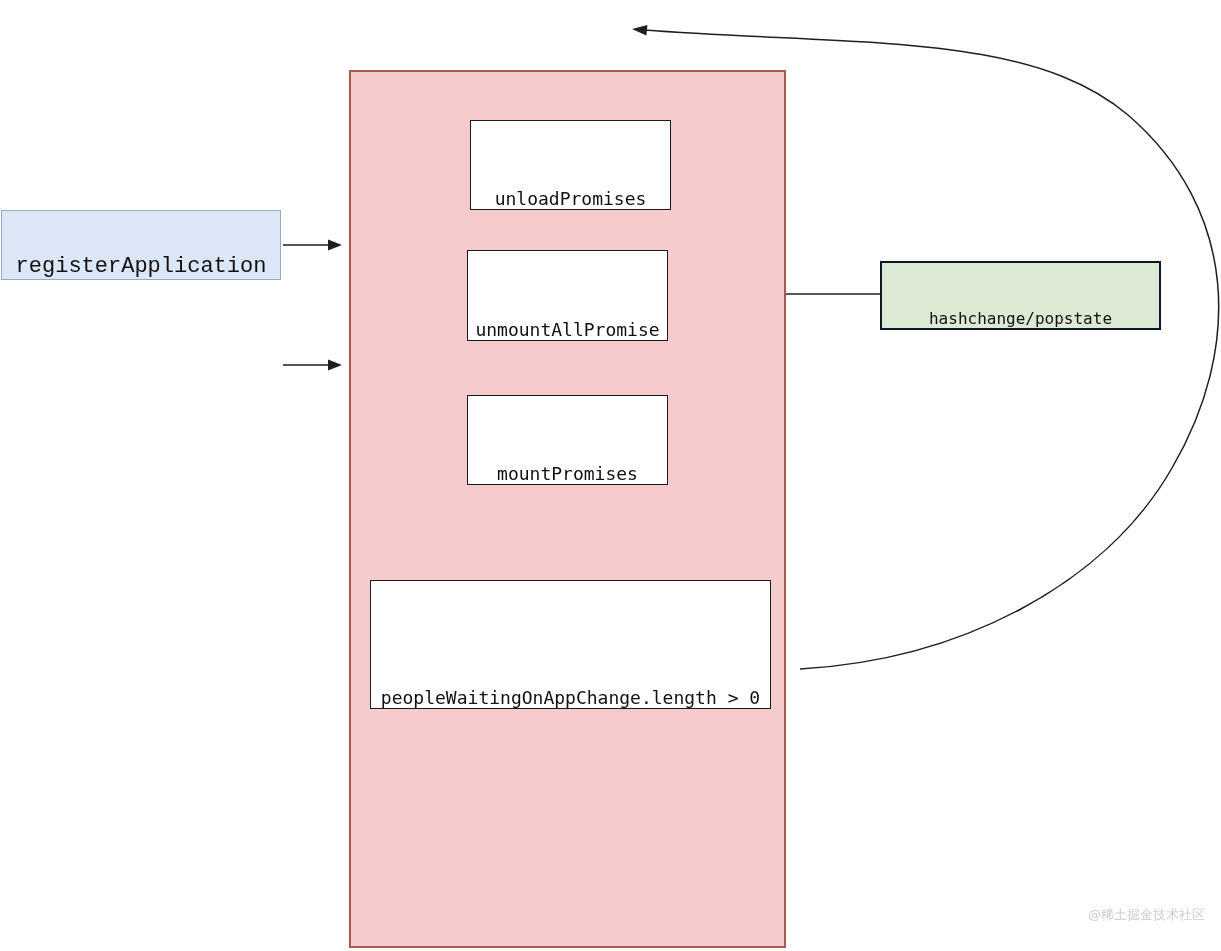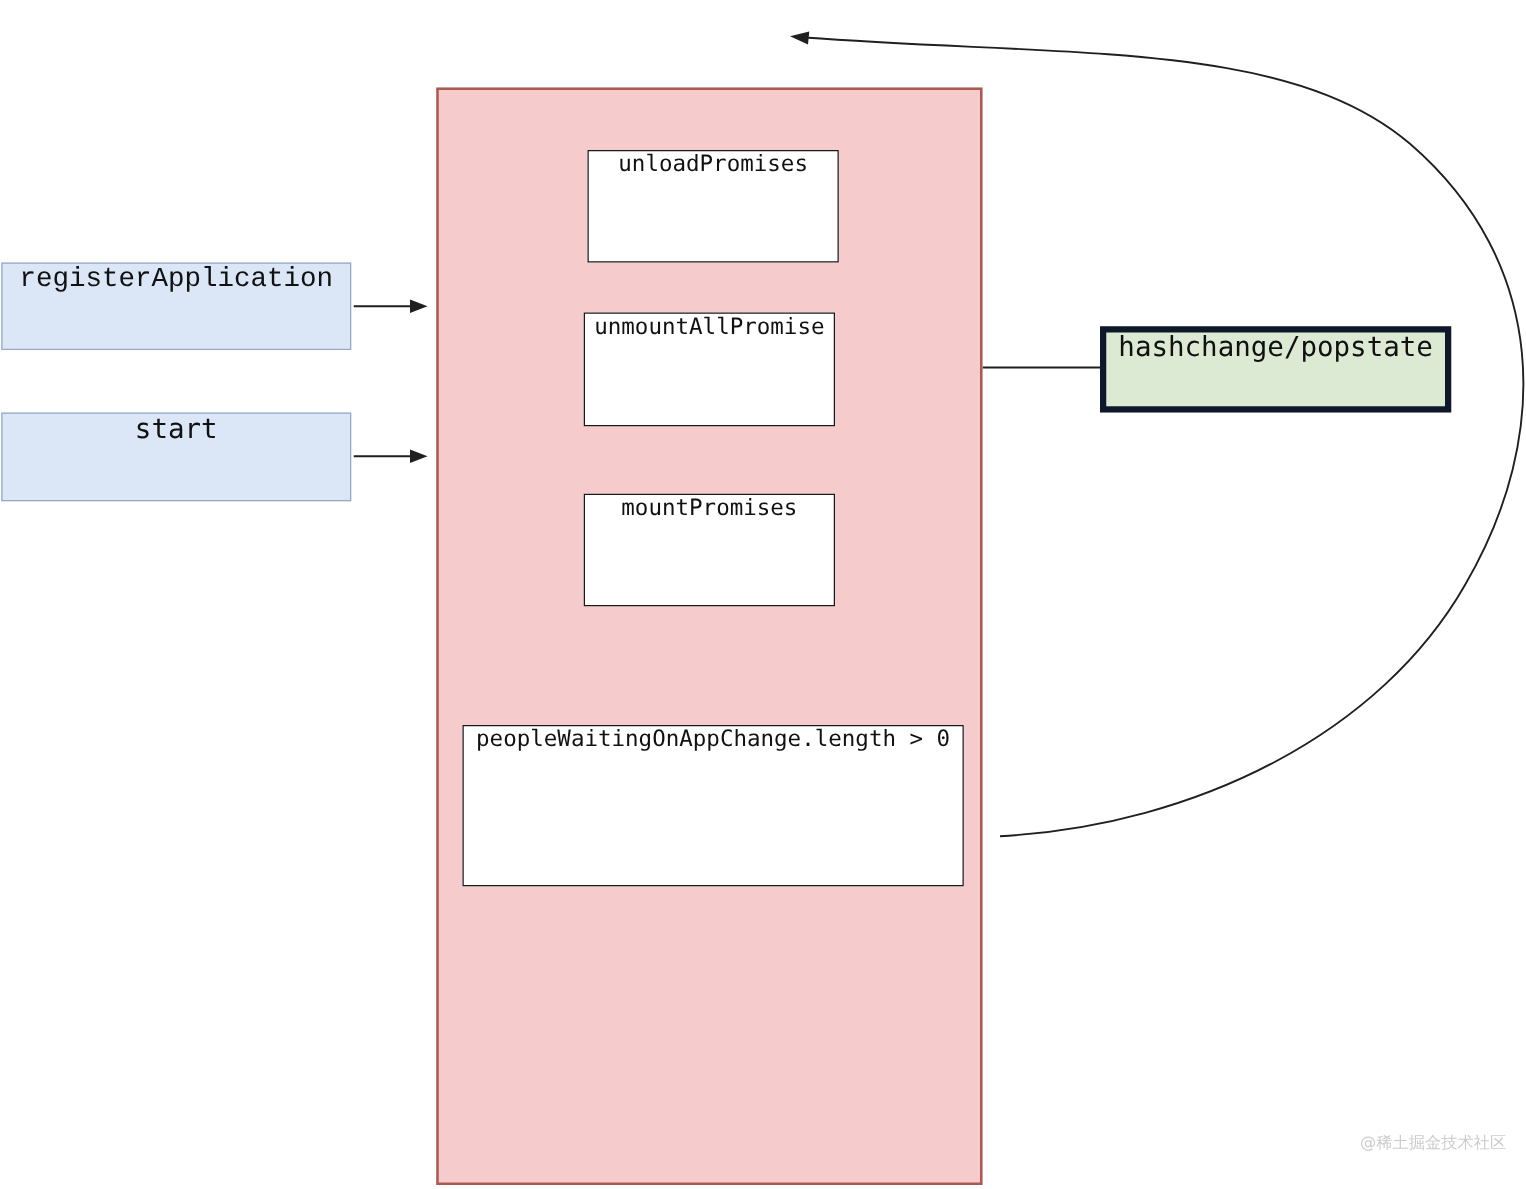--- a/index.html
+++ b/index.html
@@ -12,34 +12,34 @@
   }
   #wires{position:absolute;left:0;top:0;width:1221px;height:951px;pointer-events:none;}
   .title{
     position:absolute;left:433px;top:8px;width:200px;height:42px;
     font-family:"Liberation Sans", sans-serif;
     font-size:34px;line-height:42px;color:#111111;text-align:center;
     white-space:nowrap;
   }
   .node{
     position:absolute;
-    display:flex;align-items:flex-start;justify-content:center;
+    display:flex;align-items:flex-end;justify-content:center;
     box-sizing:border-box;
     color:#111111;
     white-space:nowrap;
   }
   .pink-container{
     position:absolute;left:349px;top:70px;width:437px;height:878px;
     box-sizing:border-box;
     background:#f5cccb;
     border:2px solid #aa5a50;
   }
   .white-box{background:#ffffff;border:1px solid #1a1a1a;font-size:18px;}
   .blue-box{background:#dbe7f6;border:1px solid #94a9c4;font-size:22px;}
-  .green-box{background:#dcead4;border:5px solid #0f172a;font-size:22px;}
+  .green-box{background:#dcead4;border:2px solid #0f172a;font-size:16px;}
   .unload{left:470px;top:120px;width:201px;height:90px;}
   .unmount{left:467px;top:250px;width:201px;height:91px;}
   .mount{left:467px;top:395px;width:201px;height:90px;}
   .people{left:370px;top:580px;width:401px;height:129px;}
   .register{left:1px;top:210px;width:280px;height:70px;font-family:Liberation Mono, monospace;}
   .start{left:1px;top:330px;width:280px;height:71px;}
   .hashchange{left:880px;top:261px;width:281px;height:69px;}
   .watermark{
     position:absolute;left:1030px;top:902px;width:175px;height:26px;
     font-family:"DejaVu Sans", sans-serif;
@@ -84,23 +84,20 @@
   <div class="node white-box unmount">
     <span>unmountAllPromise</span>
   </div>
   <div class="node white-box people">
     <span>peopleWaitingOnAppChange.length &gt; 0</span>
   </div>
 
   <div class="node blue-box register">
     <span>registerApplication</span>
   </div>
-  <div class="node blue-box start">
-    <span>start</span>
-  </div>
 
   <div class="node green-box hashchange">
     <span>hashchange/popstate</span>
   </div>
 
   <div class="watermark">@稀土掘金技术社区</div>
 
 </div>
 
 </body></html>

